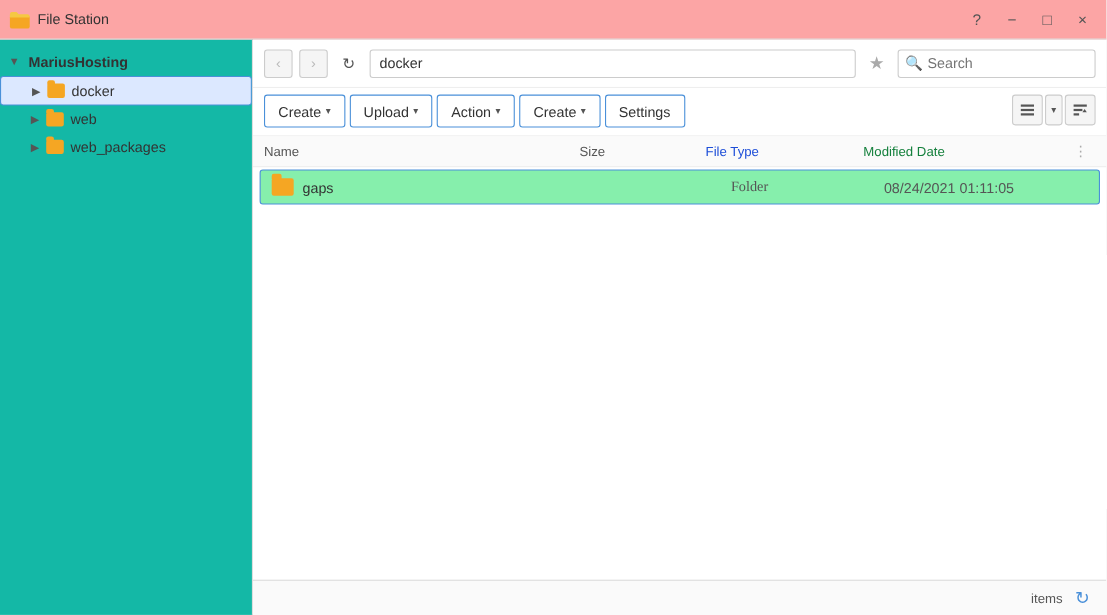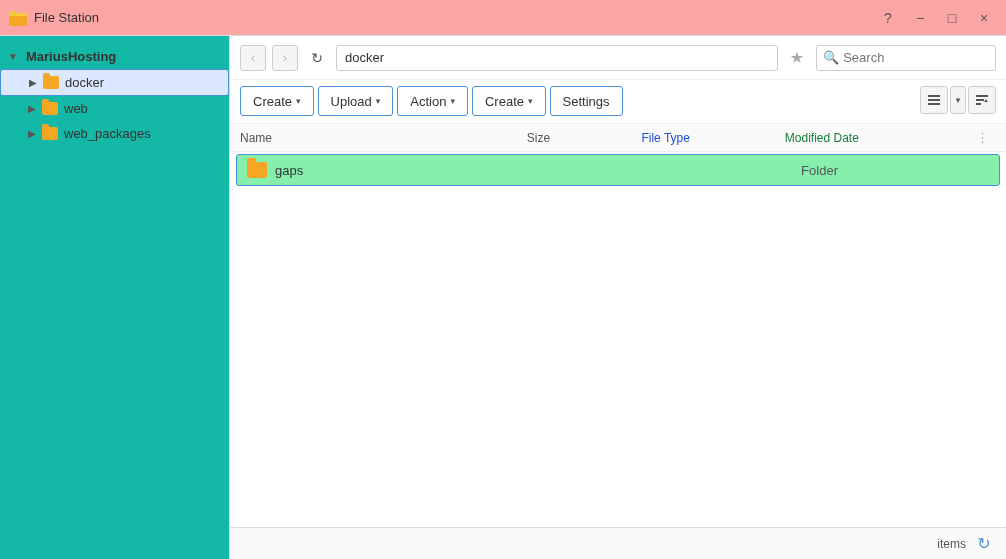--- a/index.html
+++ b/index.html
@@ -312,21 +312,21 @@
       position: absolute;
       top: -4px;
       left: 0;
       width: 9px;
       height: 5px;
       background: #f5a623;
       border-radius: 2px 2px 0 0;
     }
     .file-name { flex: 3; font-size: 13px; color: #333; }
     .file-size { flex: 1.2; font-size: 13px; color: #555; }
-    .file-type { flex: 1.5; font-size: 13px; color: #555; }
+    .file-type { flex: 1.5; font-size: 13px; color: #555; font-family: Liberation Serif, serif; }
     .file-date { flex: 2; font-size: 13px; color: #555; }
 
     
     .status-bar {
       display: flex;
       align-items: center;
       justify-content: flex-end;
       padding: 4px 12px;
       border-top: 1px solid #ddd;
       background: #fafafa;
@@ -464,20 +464,21 @@
         <span class="col-type">File Type</span>
         <span class="col-date">Modified Date</span>
         <span class="col-more">⋮</span>
       </div>
 
       <div class="file-row">
         <div class="folder-icon-md"></div>
         <span class="file-name">gaps</span>
         <span class="file-size"></span>
         <span class="file-type">Folder</span>
+        <span class="file-date">08/24/2021 01:11:05</span>
       </div>
     </div>
 
     <div class="status-bar">
       <span class="status-text">items</span>
       <button class="refresh-status-btn">↻</button>
     </div>
 
   </div>
 </div>

